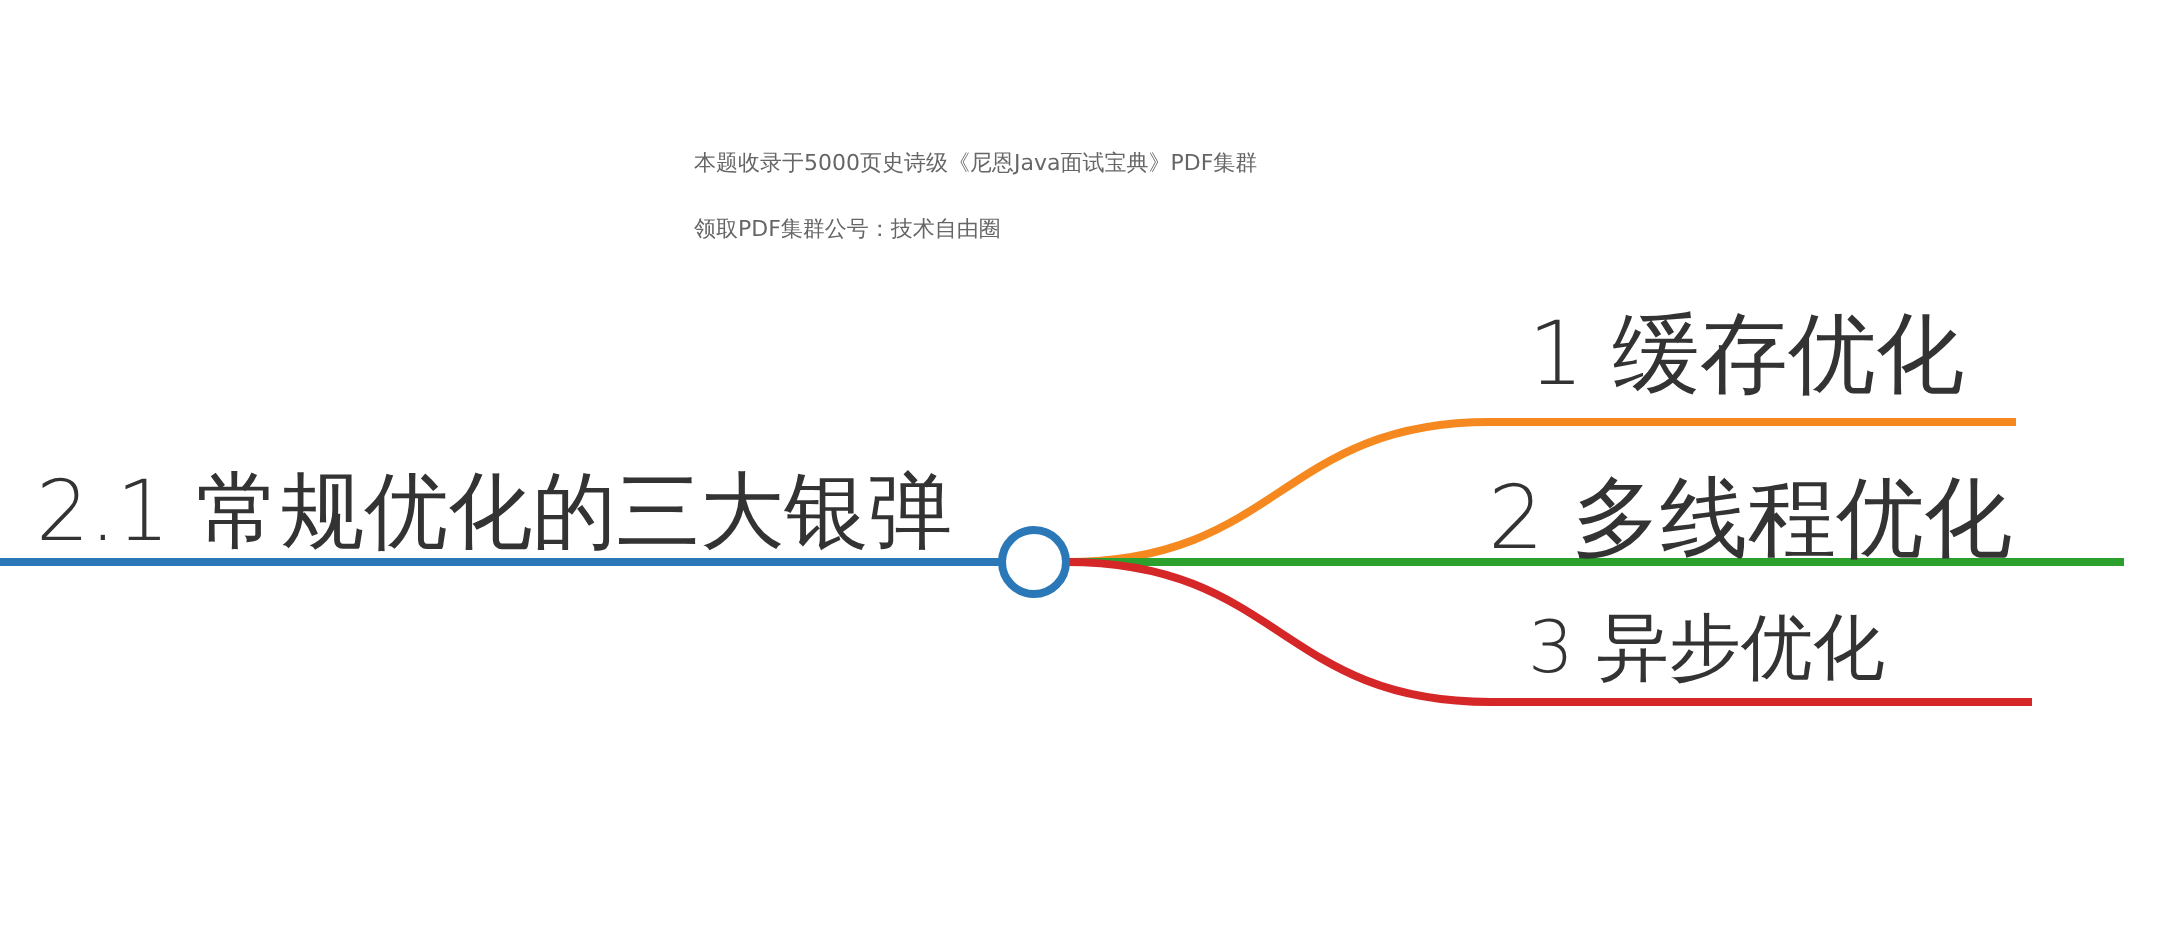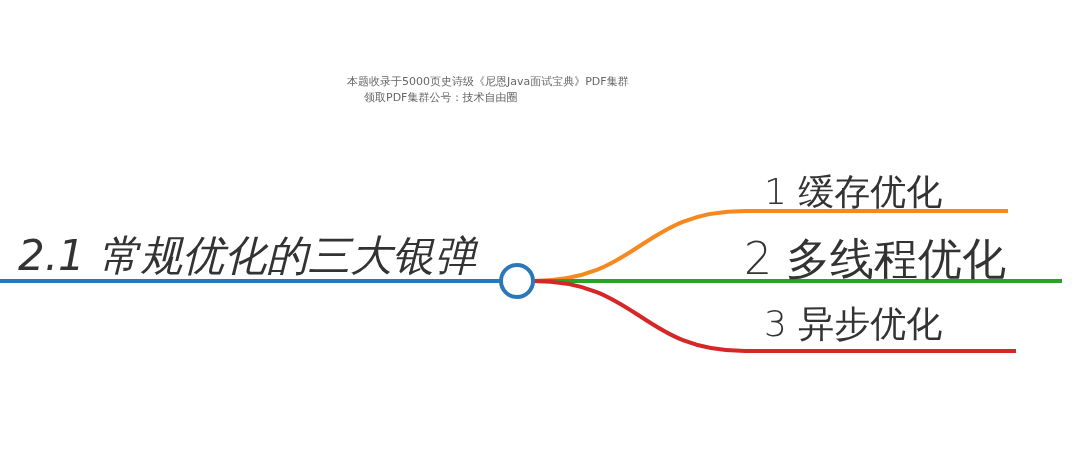--- a/index.html
+++ b/index.html
@@ -5,26 +5,26 @@
     html,body{margin:0;padding:0;background:#fff;}
     body{width:1080px;height:470px;position:relative;overflow:hidden;font-family:"DejaVu Sans",sans-serif;}
     .note{position:absolute;left:347px;font-size:11px;color:#666;white-space:nowrap;}
     svg{position:absolute;left:0;top:0;}
     .lbl{position:absolute;font-weight:200;color:#333;white-space:nowrap;font-family:"DejaVu Sans",sans-serif;}
   </style>
 </head>
 <body>
 
 <div class="note" style="top:74px;">本题收录于5000页史诗级《尼恩Java面试宝典》PDF集群</div>
-<div class="note" style="top:90px;margin-left:17px;">领取PDF集群公号：技术自由圈</div>
+<div class="note" style="top:107px;">领取PDF集群公号：技术自由圈</div>
 
 <svg width="1080" height="470">
   <line x1="0" y1="281" x2="502" y2="281" stroke="#2a78b8" stroke-width="4"></line>
   <path d="M533 281 C 640 281, 640 211, 745 211 L 1008 211" fill="none" stroke="#f5891f" stroke-width="4"></path>
   <path d="M533 281 L 1062 281" fill="none" stroke="#2ca02c" stroke-width="4"></path>
   <path d="M533 281 C 640 281, 640 351, 745 351 L 1016 351" fill="none" stroke="#d62728" stroke-width="4"></path>
   <circle cx="517" cy="281" r="16" fill="#fff" stroke="#2a78b8" stroke-width="4"></circle>
 </svg>
 
-<div class="lbl" style="left:18px;top:228px;font-size:42px;font-style:italic;">2.1 常规优化的三大银弹</div>
-<div class="lbl" style="left:764px;top:168px;font-size:36px;">1 缓存优化</div>
+<div class="lbl" style="left:18px;top:228px;font-size:42px;">2.1 常规优化的三大银弹</div>
+<div class="lbl" style="left:764px;top:148px;font-size:44px;">1 缓存优化</div>
 <div class="lbl" style="left:744px;top:230px;font-size:44px;">2 多线程优化</div>
 <div class="lbl" style="left:764px;top:300px;font-size:36px;">3 异步优化</div>
 
 </body></html>

